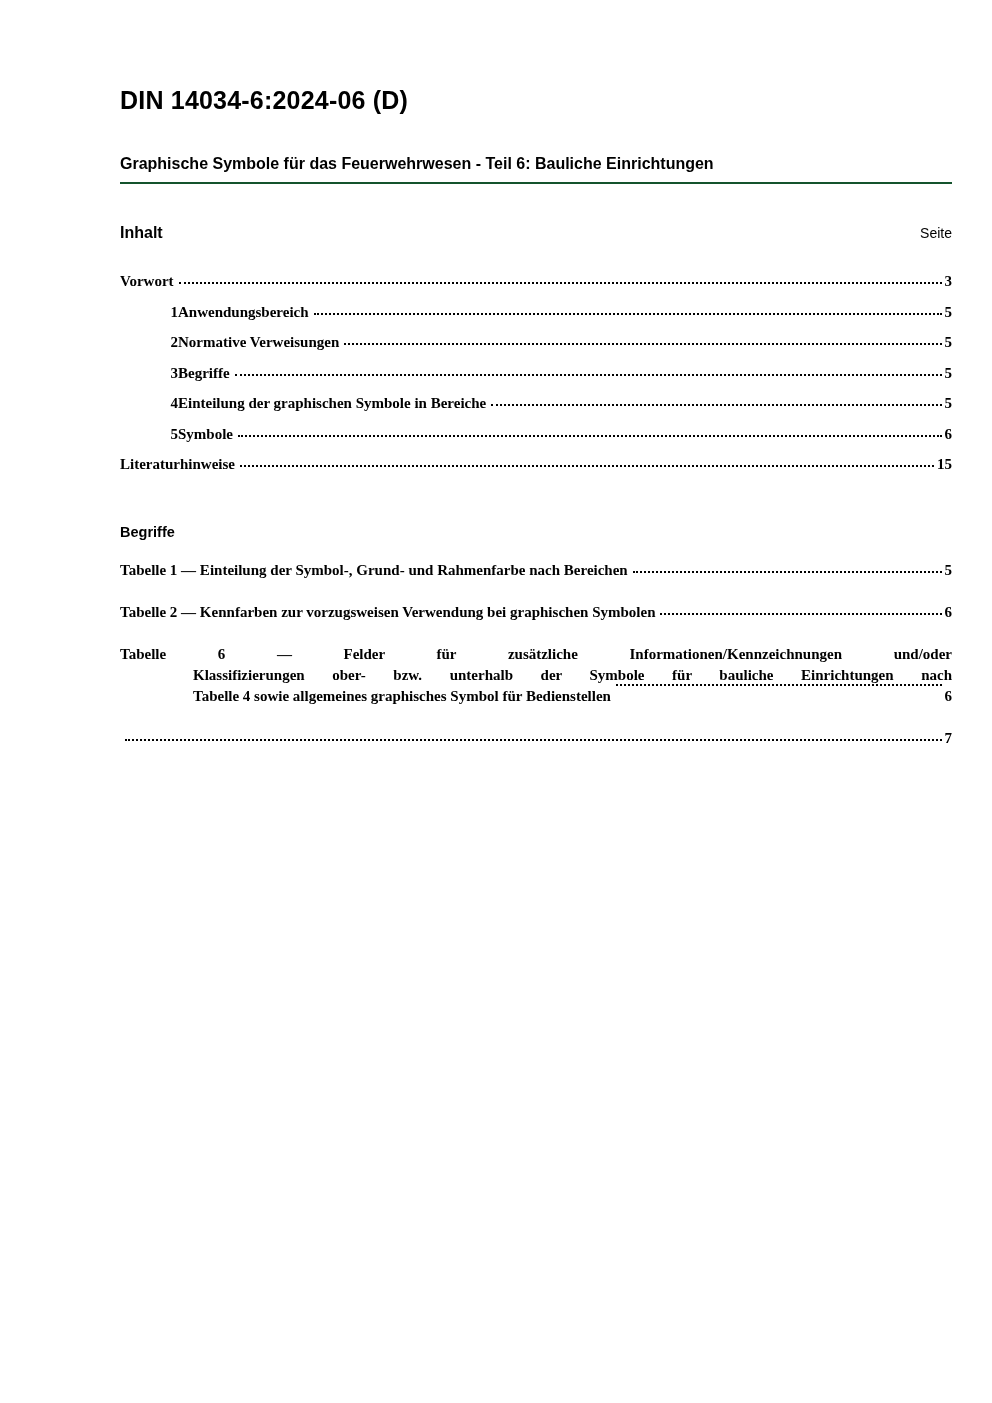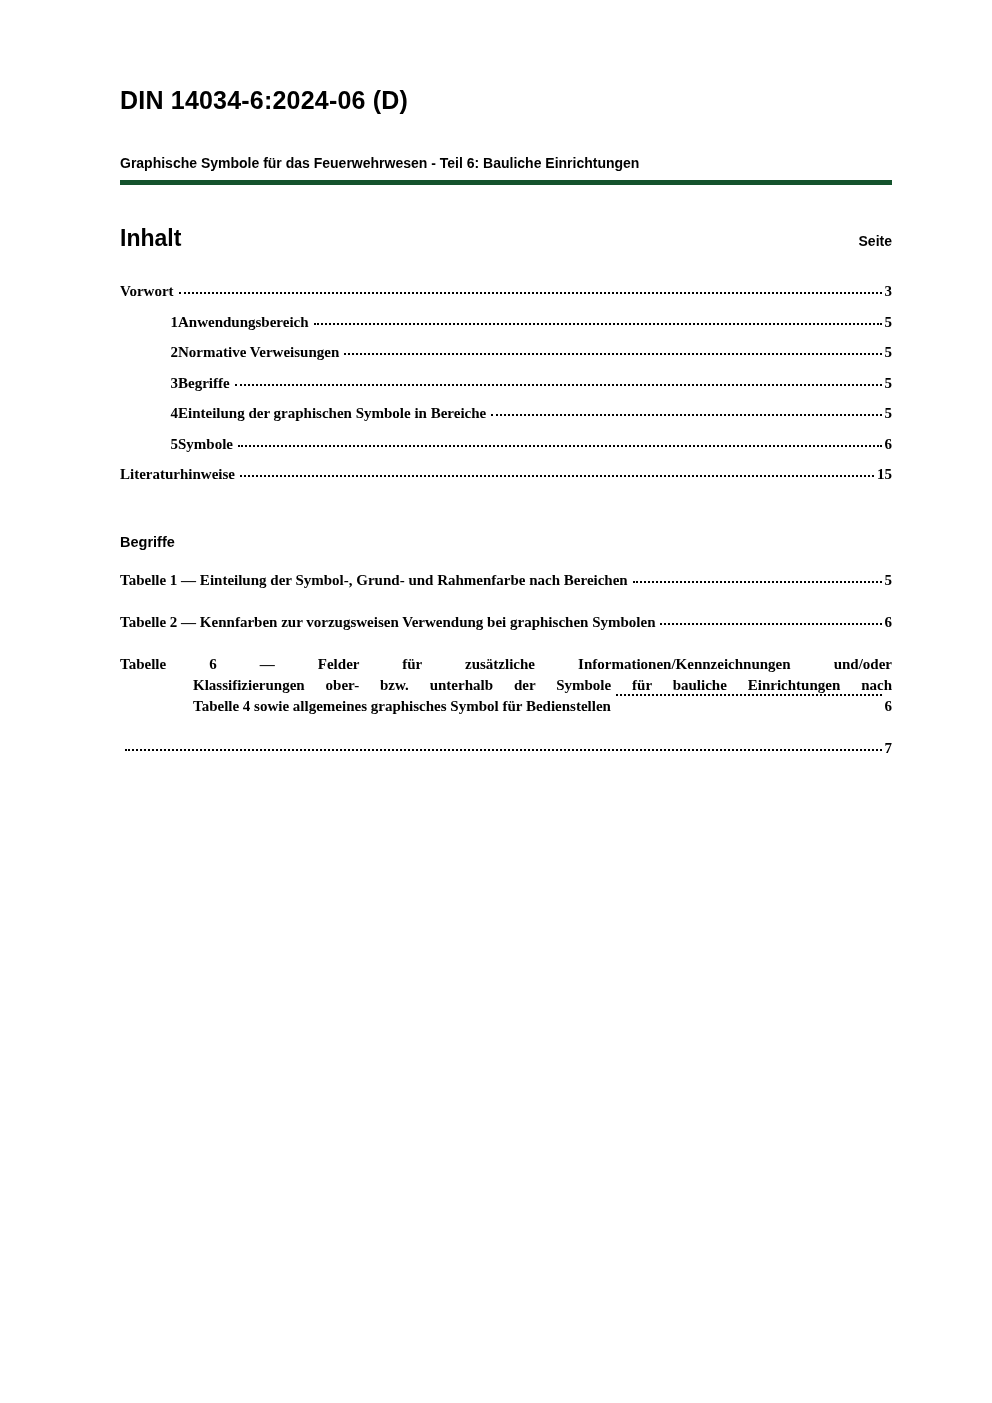--- a/index.html
+++ b/index.html
@@ -5,51 +5,51 @@
   html, body { margin: 0; padding: 0; }
   body {
     width: 992px;
     height: 1403px;
     background: #ffffff;
     color: #000000;
     font-family: "Liberation Serif", serif;
     position: relative;
   }
   .content {
-    padding: 86px 100px 0 120px;
+    padding: 86px 40px 0 120px;
   }
   .doc-id {
     font-family: "Liberation Sans", sans-serif;
     font-weight: bold;
     font-size: 25px;
     letter-spacing: 0.2px;
     margin-bottom: 40px;
   }
   .doc-title {
     font-family: "Liberation Sans", sans-serif;
     font-weight: bold;
-    font-size: 14px;
+    font-size: 16px;
     padding-bottom: 9px;
-    border-bottom: 5px solid #14532d;
+    border-bottom: 2px solid #14532d;
   }
   .inhalt-row {
     display: flex;
     justify-content: space-between;
     align-items: baseline;
     margin-top: 40px;
     margin-bottom: 30px;
   }
   .inhalt-heading {
     font-family: "Liberation Sans", sans-serif;
     font-weight: bold;
-    font-size: 23px;
+    font-size: 16px;
   }
   .seite-label {
     font-family: "Liberation Sans", sans-serif;
-    font-weight: bold;
+    font-weight: normal;
     font-size: 14px;
   }
   .toc-list { margin-top: 24px; text-align: right; }
   .toc-row {
     display: flex;
     align-items: baseline;
     font-size: 15px;
     font-weight: bold;
     margin-bottom: 11.5px;
     line-height: 19px;

